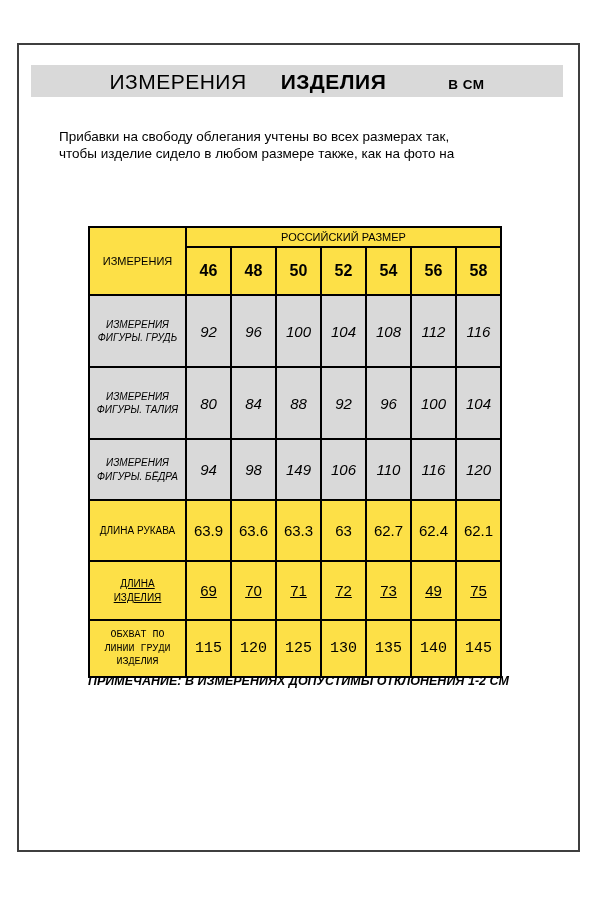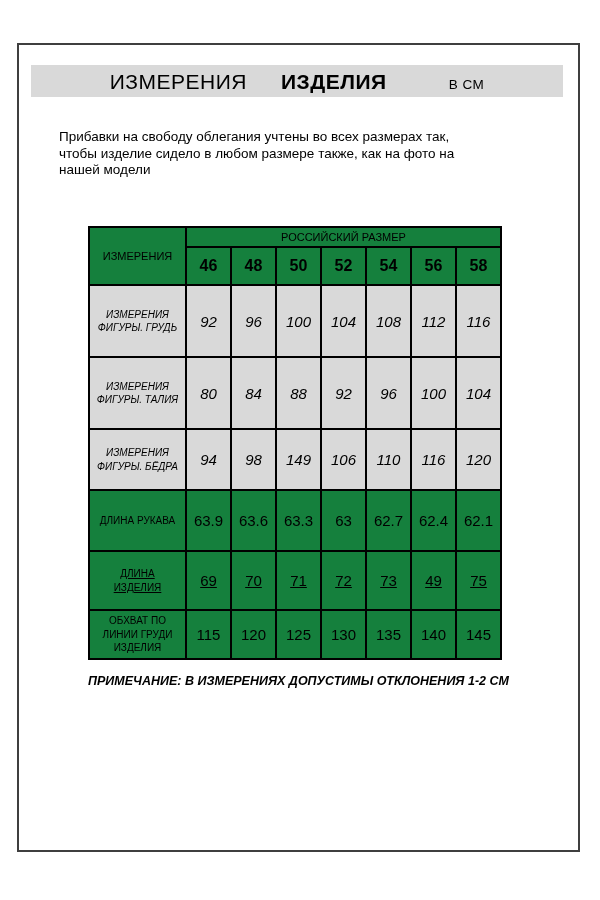--- a/index.html
+++ b/index.html
@@ -27,21 +27,21 @@
     width: 532px; height: 32px;
     background: #d9d9d9;
     display: flex;
     align-items: baseline;
     justify-content: center;
     gap: 34px;
     padding-top: 5px;
   }
   .title-main   { font-size: 21px; font-weight: 400; letter-spacing: 0.5px; }
   .title-strong { font-size: 21px; font-weight: 700; letter-spacing: 0.5px; }
-  .title-unit   { font-size: 13.5px; font-weight: 400; letter-spacing: 0.5px; padding-left: 28px; }
+  .title-unit   { font-size: 13.5px; font-weight: 700; letter-spacing: 0.5px; padding-left: 28px; }
 
   .article {
     position: absolute;
     left: 0; top: 64px;
     width: 100%;
     text-align: center;
     font-size: 16px;
     line-height: 20px;
   }
   .desc {
@@ -59,29 +59,29 @@
     border-collapse: collapse;
     table-layout: fixed;
     width: 412px;
   }
   .size-table col.c0 { width: 97px; }
   .size-table col.cn { width: 45px; }
   .size-table td {
     border: 2px solid #000;
     text-align: center;
     vertical-align: middle;
-    background: #15803d;
+    background: #fde047;
     overflow: hidden;
   }
   tr.r-group { height: 20px; }
-  tr.r-sizes { height: 38px; }
+  tr.r-sizes { height: 48px; }
   tr.rb1, tr.rb2 { height: 72px; }
   tr.rb3, tr.rb4 { height: 61px; }
   tr.rb5 { height: 59px; text-decoration: underline; }
-  tr.rb6 { height: 49px; }
+  tr.rb6 { height: 57px; font-family: Liberation Mono, monospace; }
 
   td.corner { font-size: 11px; }
   td.group  { font-size: 11px; }
   td.size   { font-size: 16px; font-weight: 700; }
   td.label  { font-size: 10px; line-height: 1.35; padding: 2px 6px; }
   td.val    { font-size: 15px; }
   tr.shaded td { background: #d9d9d9; font-style: italic; }
 
   .note {
     position: absolute;
@@ -102,21 +102,20 @@
     <div class="title-bar">
       <span class="title-main">ИЗМЕРЕНИЯ</span>
       <span class="title-strong">ИЗДЕЛИЯ</span>
       <span class="title-unit">В СМ</span>
     </div>
 
 
     <div class="desc">
       <div>Прибавки на свободу облегания учтены во всех размерах так,</div>
       <div>чтобы изделие сидело в любом размере также, как на фото на</div>
-      <div>нашей модели</div>
     </div>
 
     <table class="size-table">
       <colgroup>
         <col class="c0">
           <col class="cn">
           <col class="cn">
           <col class="cn">
           <col class="cn">
           <col class="cn">

